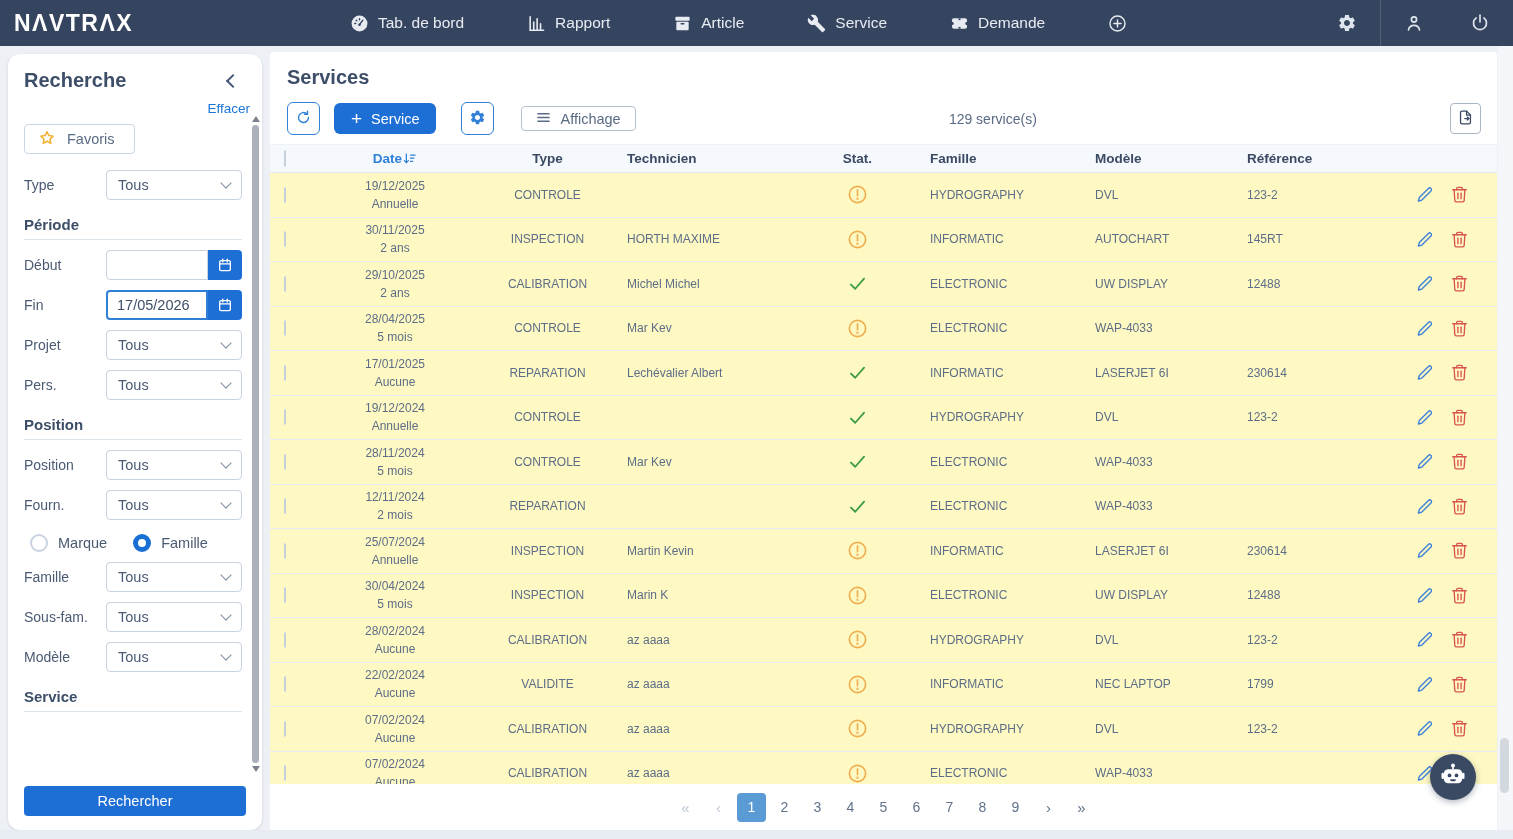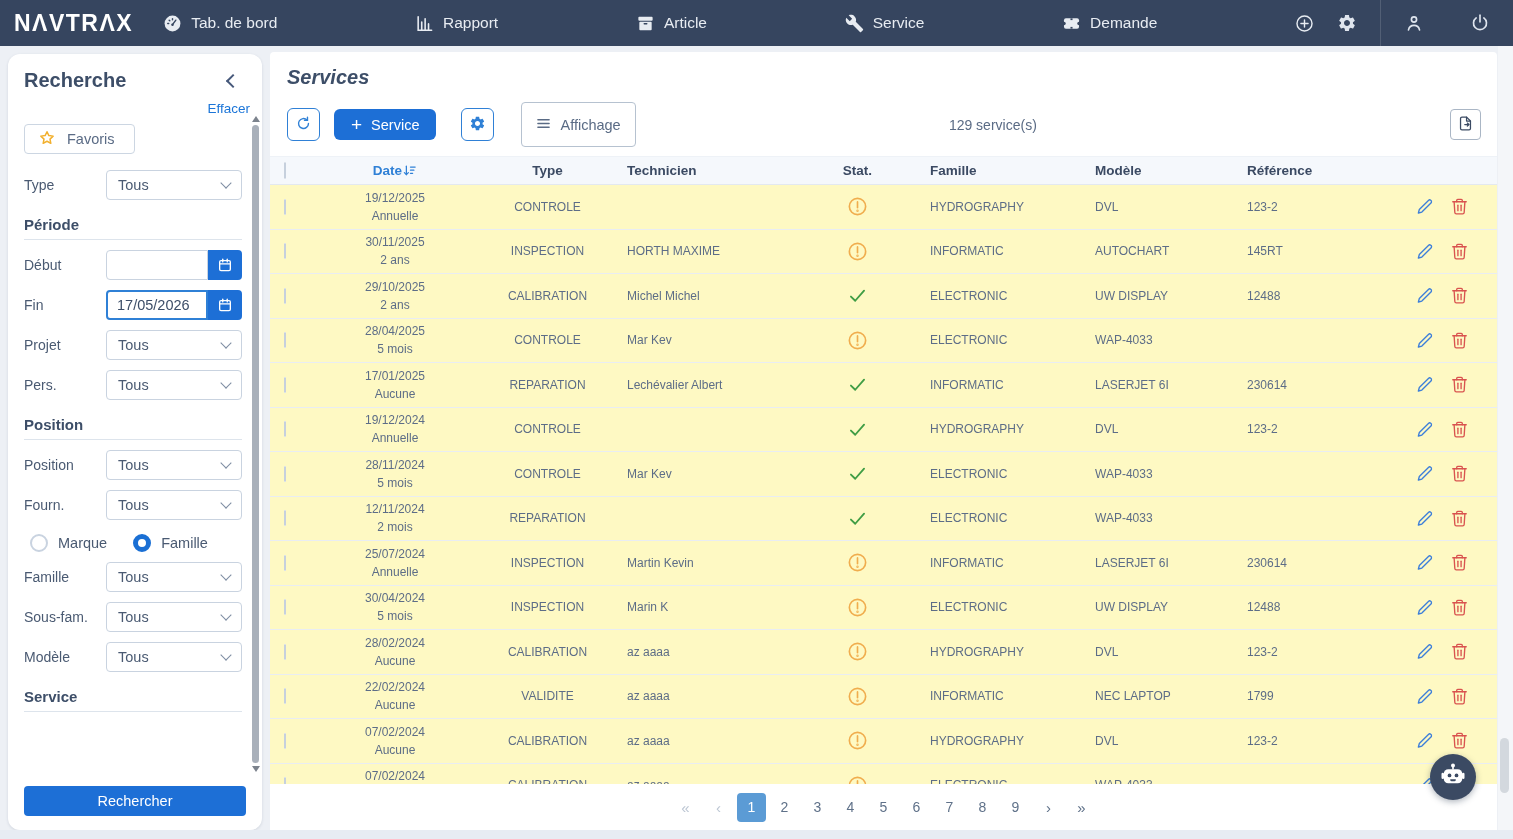--- a/index.html
+++ b/index.html
@@ -2,21 +2,21 @@
 <html><head>
 <meta charset="utf-8">
 <style>
   * { margin:0; padding:0; box-sizing:border-box; }
   html,body { width:1513px; height:839px; overflow:hidden; }
   body { position:relative; background:#edf0f5; font-family:"Liberation Sans",sans-serif; }
 
   
   .navbar { position:absolute; left:0; top:0; right:0; height:46px; background:#36455f; display:flex; align-items:center; z-index:30; }
   .logo { color:#fff; font-size:23px; font-weight:700; letter-spacing:1.5px; padding:0 30px 0 14px; white-space:nowrap; }
-  .nav-menu { flex:1; display:flex; align-items:center; justify-content:space-between; gap:63px; }
+  .nav-menu { flex:1; display:flex; align-items:center; justify-content:center; gap:63px; }
   .nav-item { display:flex; align-items:center; gap:9px; color:#e8ecf2; font-size:15.5px; cursor:pointer; white-space:nowrap; }
   .nav-item svg, .nav-plus svg { width:19px; height:19px; display:block; }
   .nav-plus { color:#e8ecf2; cursor:pointer; display:flex; }
   .nav-right { display:flex; align-items:center; height:46px; }
   .nav-right .ibtn { color:#dfe5ee; padding:0 23px; height:46px; display:flex; align-items:center; cursor:pointer; }
   .nav-right .ibtn svg { width:20px; height:20px; }
   .nav-divider { width:1px; height:46px; background:rgba(255,255,255,.14); }
 
   
   .sidebar { position:absolute; left:8px; top:54px; width:254px; bottom:9px; background:#fff; border-radius:12px; box-shadow:0 1px 3px rgba(40,60,90,.14); z-index:10; }
@@ -43,27 +43,27 @@
   .radio-circle.sel-on { border:5px solid #1a6fd4; }
   .search-btn { position:absolute; bottom:14px; left:16px; right:16px; height:30px; background:#1d6fd6; color:#fff; border:none; border-radius:4px; font-size:14.5px; cursor:pointer; font-family:inherit; }
   .sb-scrollbar { position:absolute; top:62px; bottom:58px; right:2px; width:9px; }
   .sb-arrow { position:absolute; left:1px; width:0; height:0; border-left:4px solid transparent; border-right:4px solid transparent; }
   .sb-arrow.up { top:0; border-bottom:6px solid #7c838d; }
   .sb-arrow.down { bottom:0; border-top:6px solid #7c838d; }
   .sb-thumb { position:absolute; top:9px; bottom:9px; left:1px; width:7px; background:#a9b0ba; border-radius:4px; }
 
   
   .main { position:absolute; left:270px; top:52px; right:16px; bottom:9px; background:#fff; border-radius:4px; z-index:5; }
-  .main-title { font-size:20px; color:#3d4e68; font-weight:700; padding:14px 0 0 17px;font-style:italic; }
+  .main-title { font-size:20px; color:#3d4e68; font-weight:700; padding:14px 0 0 17px; }
   .toolbar { display:flex; align-items:center; margin:13px 16px 9px 17px; }
   .btn-icon { width:33px; height:33px; border:1px solid #2f80d6; border-radius:6px; background:#fff; color:#2f80d6; display:flex; align-items:center; justify-content:center; cursor:pointer; }
   .btn-icon svg { width:17px; height:17px; }
   .add-btn { height:31px; background:#1d6fd6; color:#fff; border:none; border-radius:6px; padding:0 17px; display:flex; align-items:center; gap:9px; font-size:14.5px; cursor:pointer; margin:0 25px 0 14px; font-family:inherit; }
   .add-btn .plus { font-size:19px; font-weight:400; line-height:1; }
-  .display-btn { height:45px; border:1px solid #b6c2d0; border-radius:4px; background:#fff; color:#5a6b85; font-size:14.5px; display:flex; align-items:center; gap:9px; padding:0 14px; cursor:pointer; margin-left:27px; font-family:inherit; }
+  .display-btn { height:25px; border:1px solid #b6c2d0; border-radius:4px; background:#fff; color:#5a6b85; font-size:14.5px; display:flex; align-items:center; gap:9px; padding:0 14px; cursor:pointer; margin-left:27px; font-family:inherit; }
   .display-btn svg { width:15px; height:15px; }
   .count { flex:1; text-align:center; color:#5a6b85; font-size:14px; margin-right:100px; }
   .export-btn { width:31px; height:31px; border:1px solid #aab6c5; border-radius:4px; background:#fff; color:#3b4a63; display:flex; align-items:center; justify-content:center; cursor:pointer; }
   .export-btn svg { width:17px; height:17px; }
 
   .grid-cols { display:grid; grid-template-columns:50px 150px 155px 200px 65px 150px 140px 180px 1fr; align-items:center; }
   .thead { height:29px; background:#f5f8fc; border-top:1px solid #eef2f7; border-bottom:1px solid #e3e9f0; font-size:13.5px; font-weight:700; color:#3b4a63; }
   .th.c { text-align:center; }
   .th-date { color:#2f80d6; display:flex; align-items:center; justify-content:center; cursor:pointer; }
   .th-date svg { width:15px; height:15px; }

